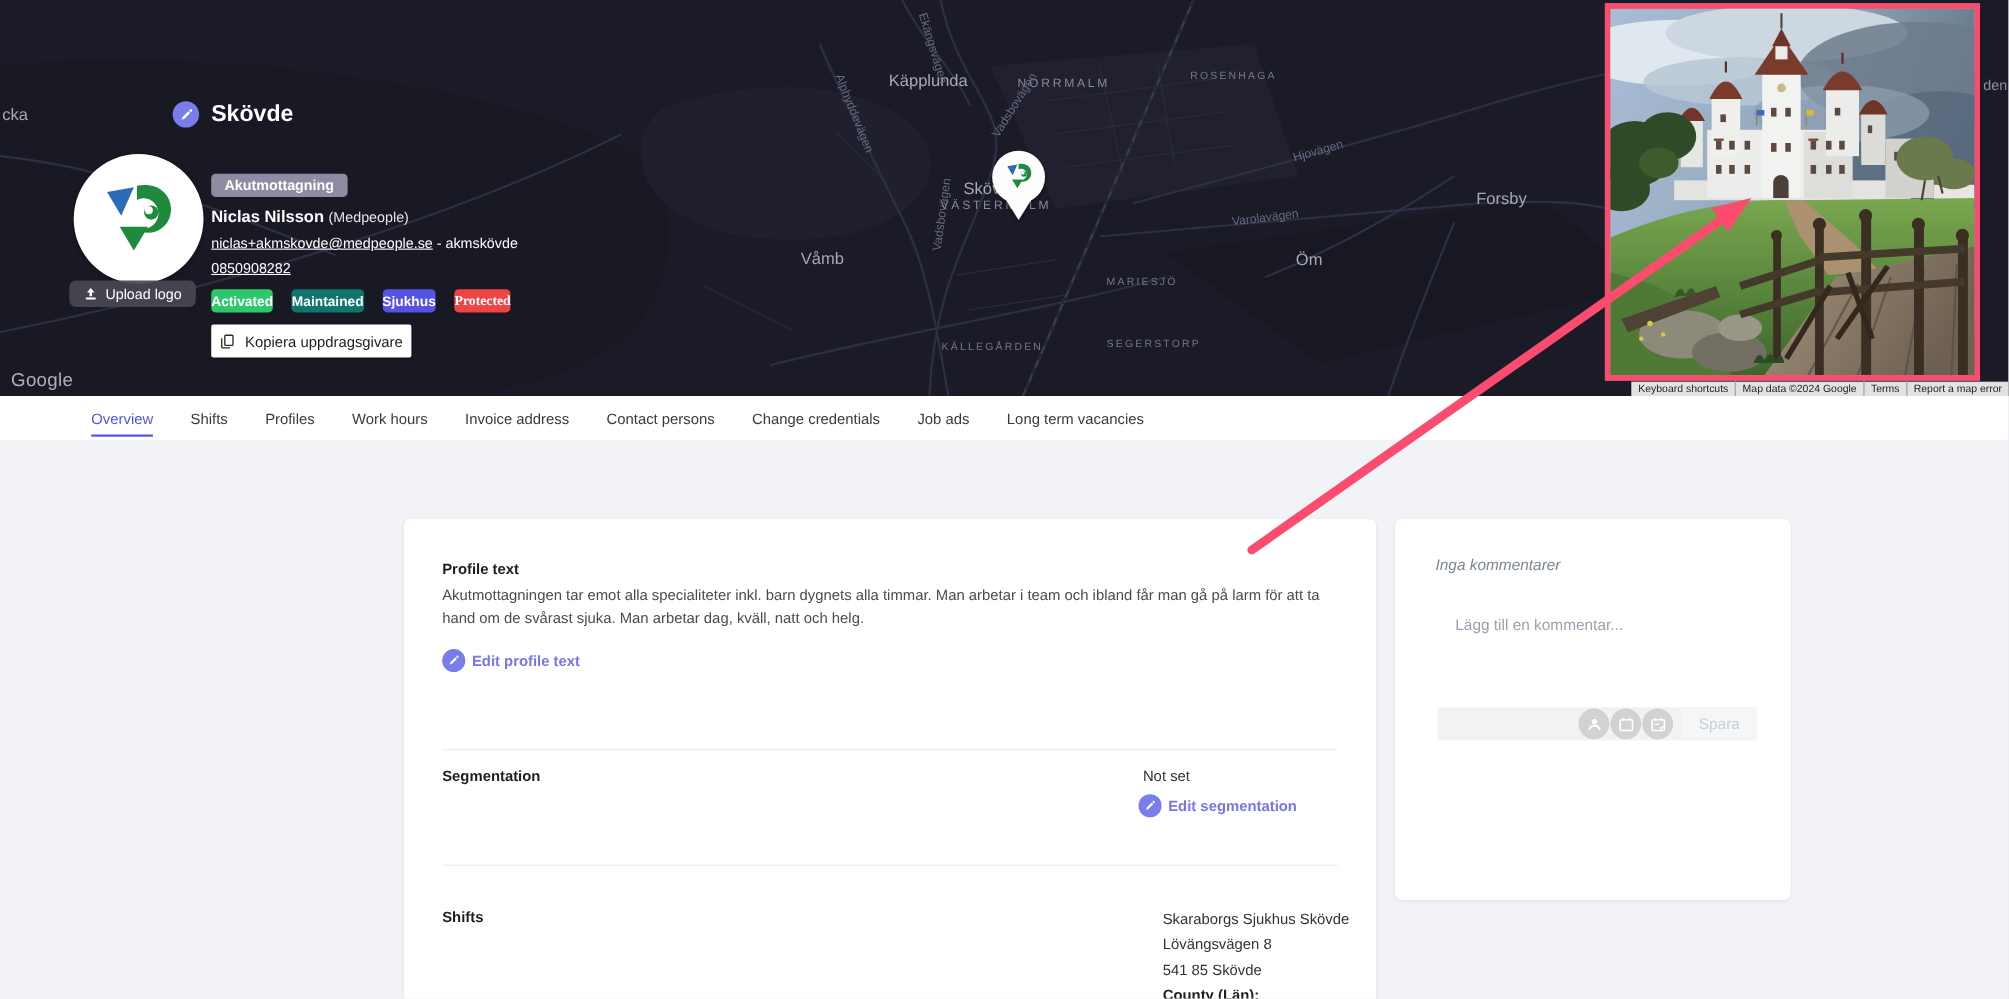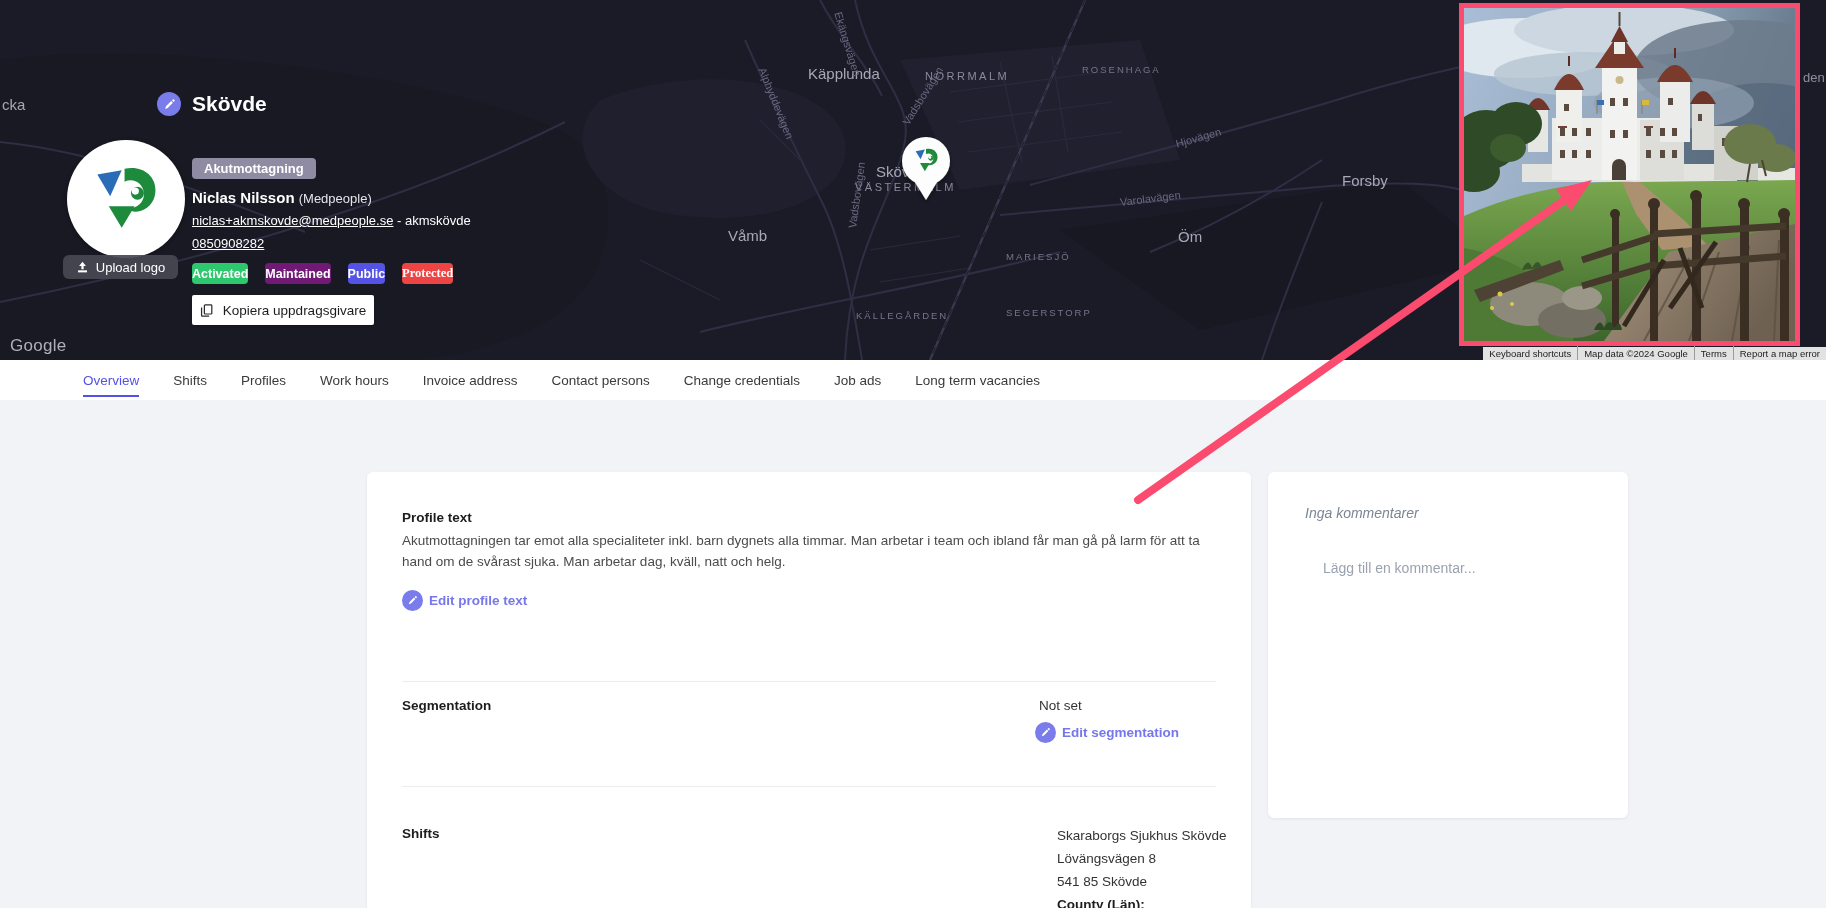--- a/index.html
+++ b/index.html
@@ -186,22 +186,22 @@
       <span>Niclas Nilsson</span>
       <span class="org">(Medpeople)</span>
     </div>
     <div class="hov email-line">
       <a>niclas+akmskovde@medpeople.se</a>
       <span> <span>- akmskövde</span></span>
     </div>
     <div class="hov phone-line">0850908282</div>
     <div class="hov status-badges">
         <span class="badge" style="background: rgb(45, 199, 109);">Activated</span>
-        <span class="badge" style="background: #701a75;">Maintained</span>
-        <span class="badge" style="background: rgb(85, 83, 228);">Public</span>
+        <span class="badge" style="background: #0f766e;">Maintained</span>
+        <span class="badge" style="background: rgb(85, 83, 228);">Sjukhus</span>
         <span class="badge" style="background: #ef4444; font-family: Liberation Serif, serif;">Protected</span>
       </div>
     <div class="hov upload-btn">
       <svg width="13" height="13" viewBox="0 0 16 16">
           <path fill="#fff" d="M8 1 12.2 6H9.4v4.2H6.6V6H3.8L8 1z"></path>
           <path fill="#fff" d="M2.5 11.5h11V14h-11z"></path>
         </svg>
       <span>Upload logo</span>
     </div>
     <div class="hov copy-btn">
@@ -408,20 +408,45 @@
           </div>
         <div class="addr-county">County (Län):</div>
       </div>
     </div>
 
     <div class="card comments-card">
       <div class="no-comments">Inga kommentarer</div>
       <div class="comment-input">
         <div class="comment-ph">Lägg till en kommentar...</div>
       </div>
+      <div class="comment-bar">
+        <span class="cicon">
+          <svg width="15" height="15" viewBox="0 0 16 16">
+              <circle cx="8" cy="5.4" r="2.6" fill="#fff"></circle>
+              <path d="M2.8 13.6c.6-2.9 2.7-4.4 5.2-4.4s4.6 1.5 5.2 4.4" fill="none" stroke="#fff" stroke-width="1.8"></path>
+            </svg>
+        </span>
+        <span class="cicon">
+          <svg width="15" height="15" viewBox="0 0 16 16">
+              <rect x="2" y="3.5" width="12" height="10.5" rx="1.3" fill="none" stroke="#fff" stroke-width="1.6"></rect>
+              <line x1="5" y1="1.8" x2="5" y2="4.6" stroke="#fff" stroke-width="1.6"></line>
+              <line x1="11" y1="1.8" x2="11" y2="4.6" stroke="#fff" stroke-width="1.6"></line>
+            </svg>
+        </span>
+        <span class="cicon">
+          <svg width="15" height="15" viewBox="0 0 16 16">
+              <rect x="2" y="3.5" width="12" height="10.5" rx="1.3" fill="none" stroke="#fff" stroke-width="1.6"></rect>
+              <line x1="5" y1="1.8" x2="5" y2="4.6" stroke="#fff" stroke-width="1.6"></line>
+              <line x1="11" y1="1.8" x2="11" y2="4.6" stroke="#fff" stroke-width="1.6"></line>
+              <line x1="4.5" y1="8" x2="8.5" y2="8" stroke="#fff" stroke-width="1.4"></line>
+              <path d="M9.5 10.8 l1.4 1.4 2.4-2.6" fill="none" stroke="#fff" stroke-width="1.4"></path>
+            </svg>
+        </span>
+        <span class="save-btn">Spara</span>
+      </div>
     </div>
   </div>
 
   <svg class="arrow-svg">
     <line x1="1138" y1="500" x2="1566" y2="199" stroke="#fb4b6e" stroke-width="8" stroke-linecap="round"></line>
     <polygon points="1592,180 1571,211 1556,189" fill="#fb4b6e"></polygon>
   </svg>
 </div>
 
 </body></html>

